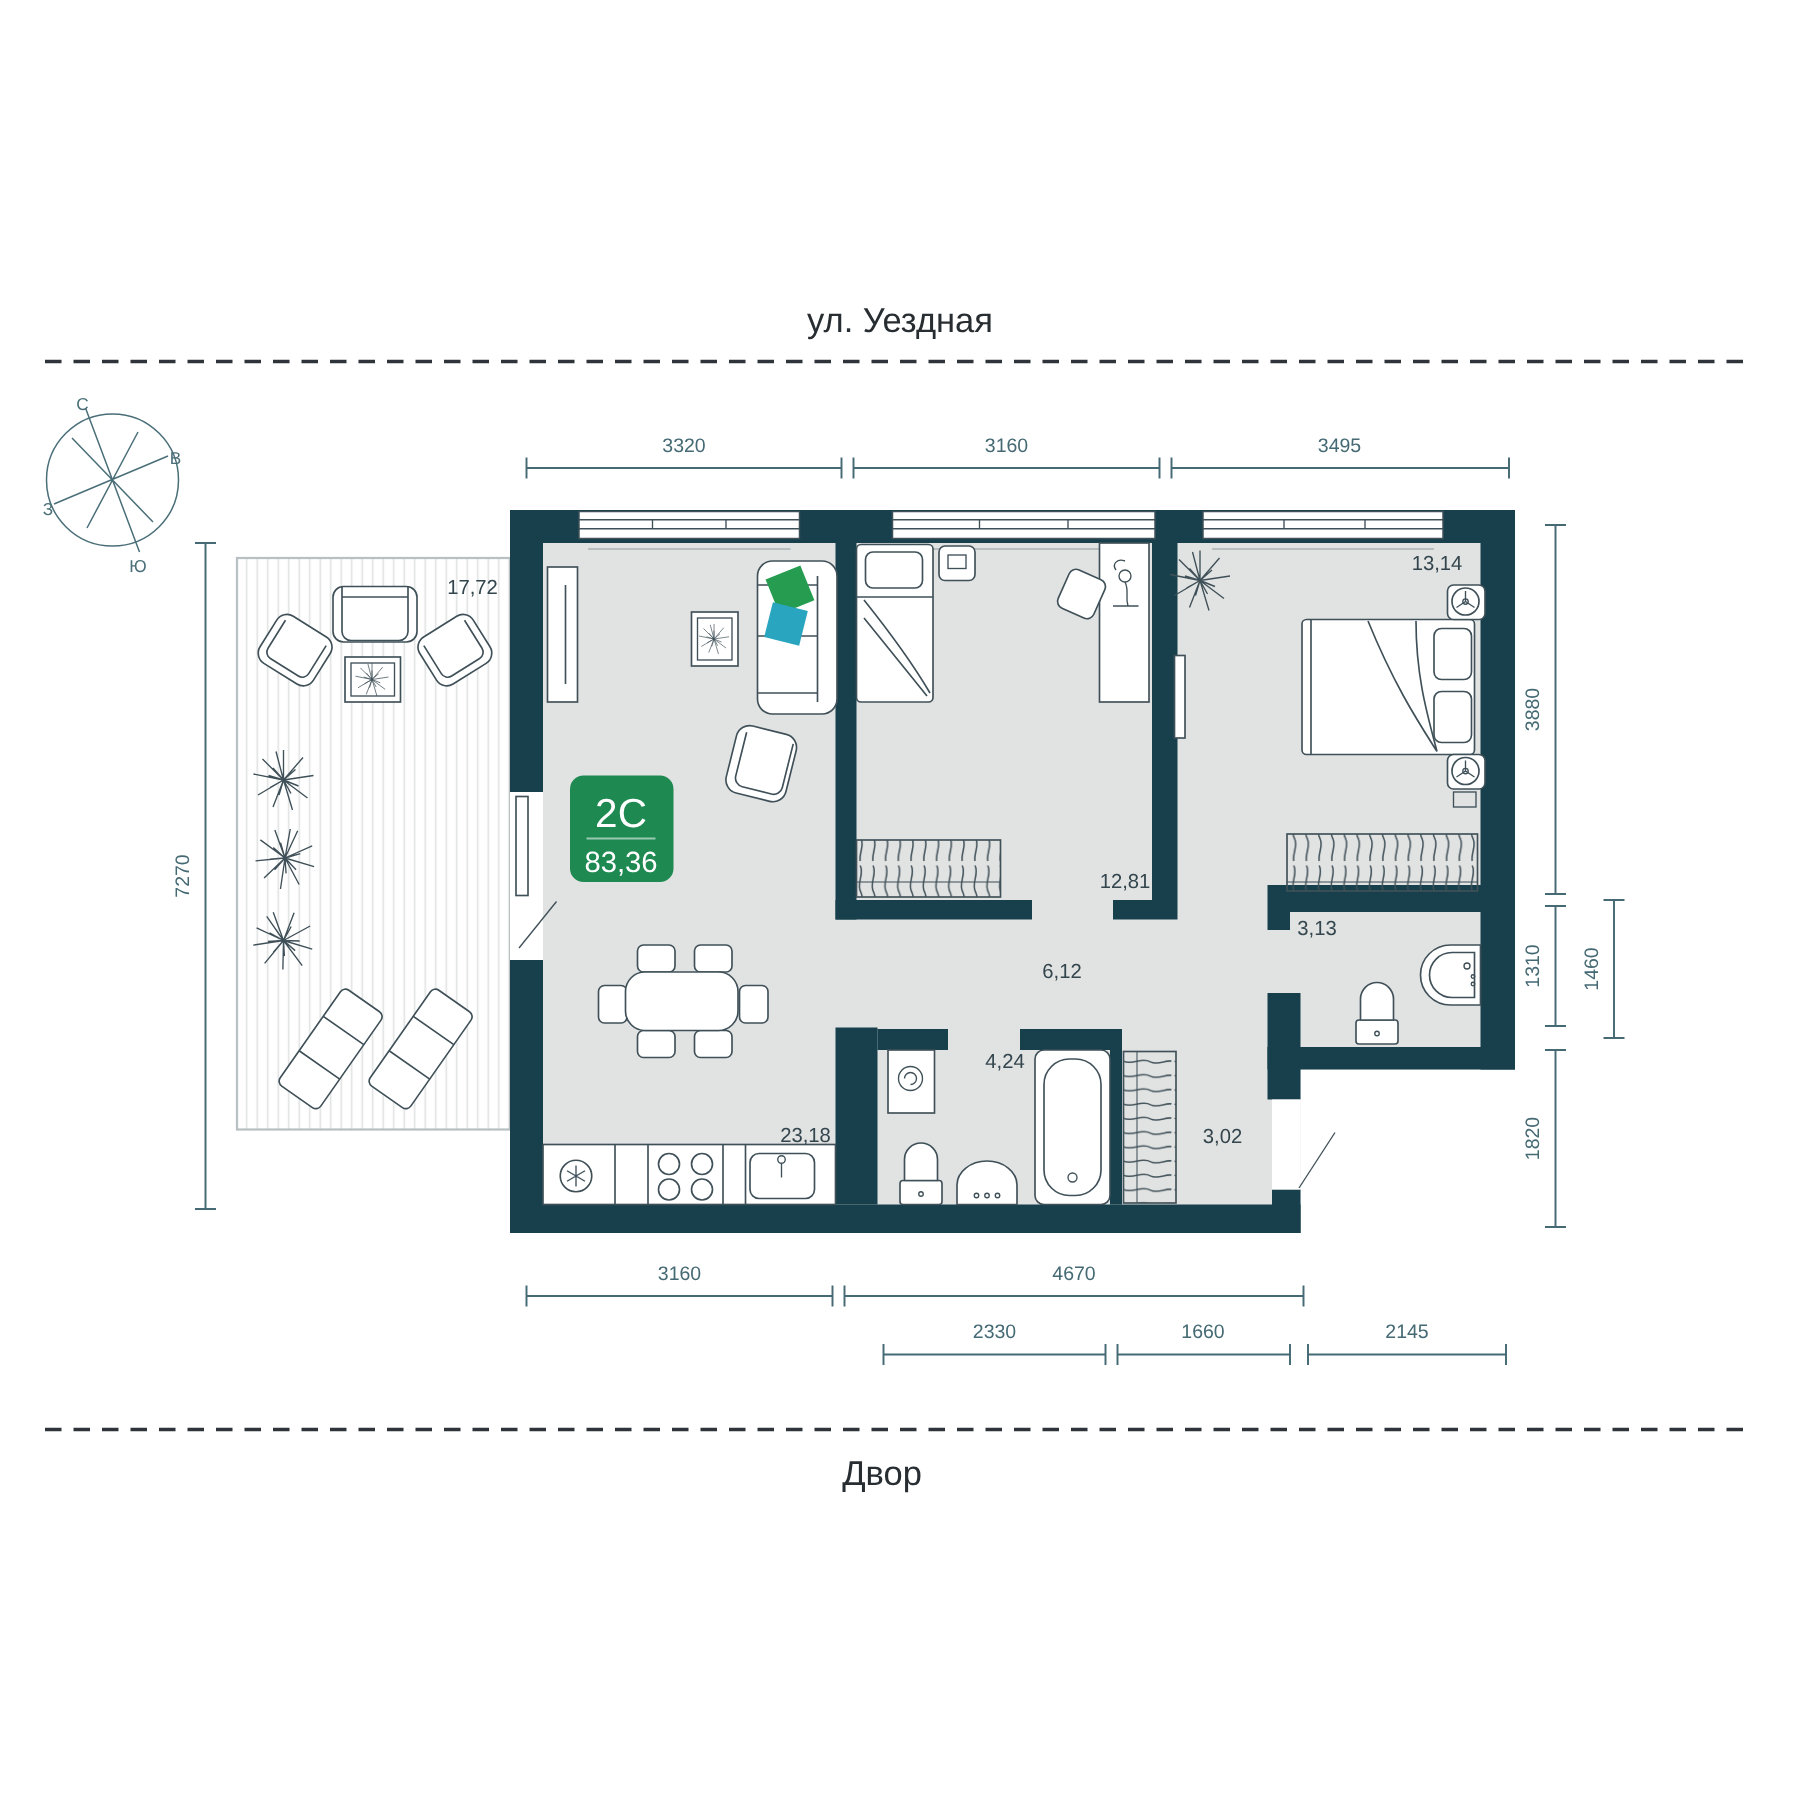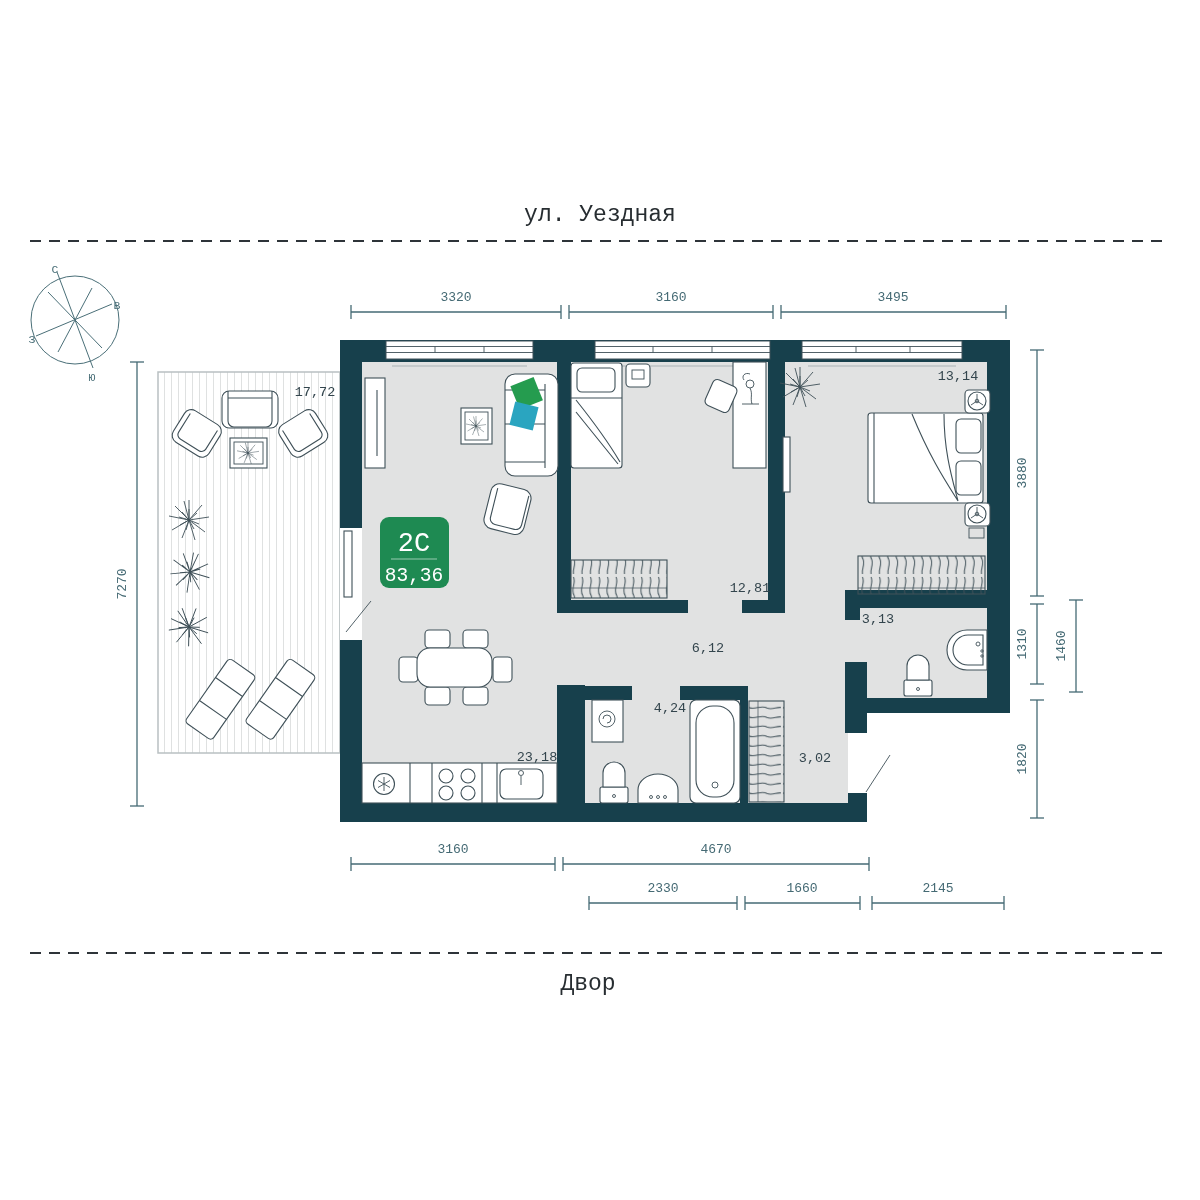--- a/index.html
+++ b/index.html
@@ -3,21 +3,21 @@
 <meta charset="utf-8">
 <style>
   :root{
     --wall:#17404c; --floor:#e1e2e2; --dim:#456a74; --ink:#33454d;
     --line:#3f5058; --badge:#1e8a52; --badgeText:#ffffff;
     --pillowGreen:#259c4f; --pillowTeal:#2aa5c0; --street:#272d31;
     --deckLine:#dfe1e1; --terraceBorder:#b9c0c2;
   }
   html,body{margin:0;padding:0;background:#ffffff;}
   .page{width:1172px;height:1200px;position:relative;background:#fff;
-        font-family:Liberation Mono, monospace;}
+        font-family:Liberation Sans, sans-serif;}
   svg{display:block}
   .wall{fill:var(--wall);}
   .floor{fill:var(--floor);}
   .furn{fill:#ffffff;stroke:var(--line);stroke-width:1.1;}
   .fl{fill:none;stroke:var(--line);stroke-width:1.1;}
   .thin{fill:none;stroke:var(--line);stroke-width:0.9;}
   .dimline{stroke:var(--dim);stroke-width:1.3;fill:none;}
   .dimtext{fill:var(--dim);font-size:13px;text-anchor:middle;}
   .area{fill:var(--ink);font-size:13.5px;text-anchor:middle;}
   .street{fill:var(--street);font-size:23px;text-anchor:middle;}

